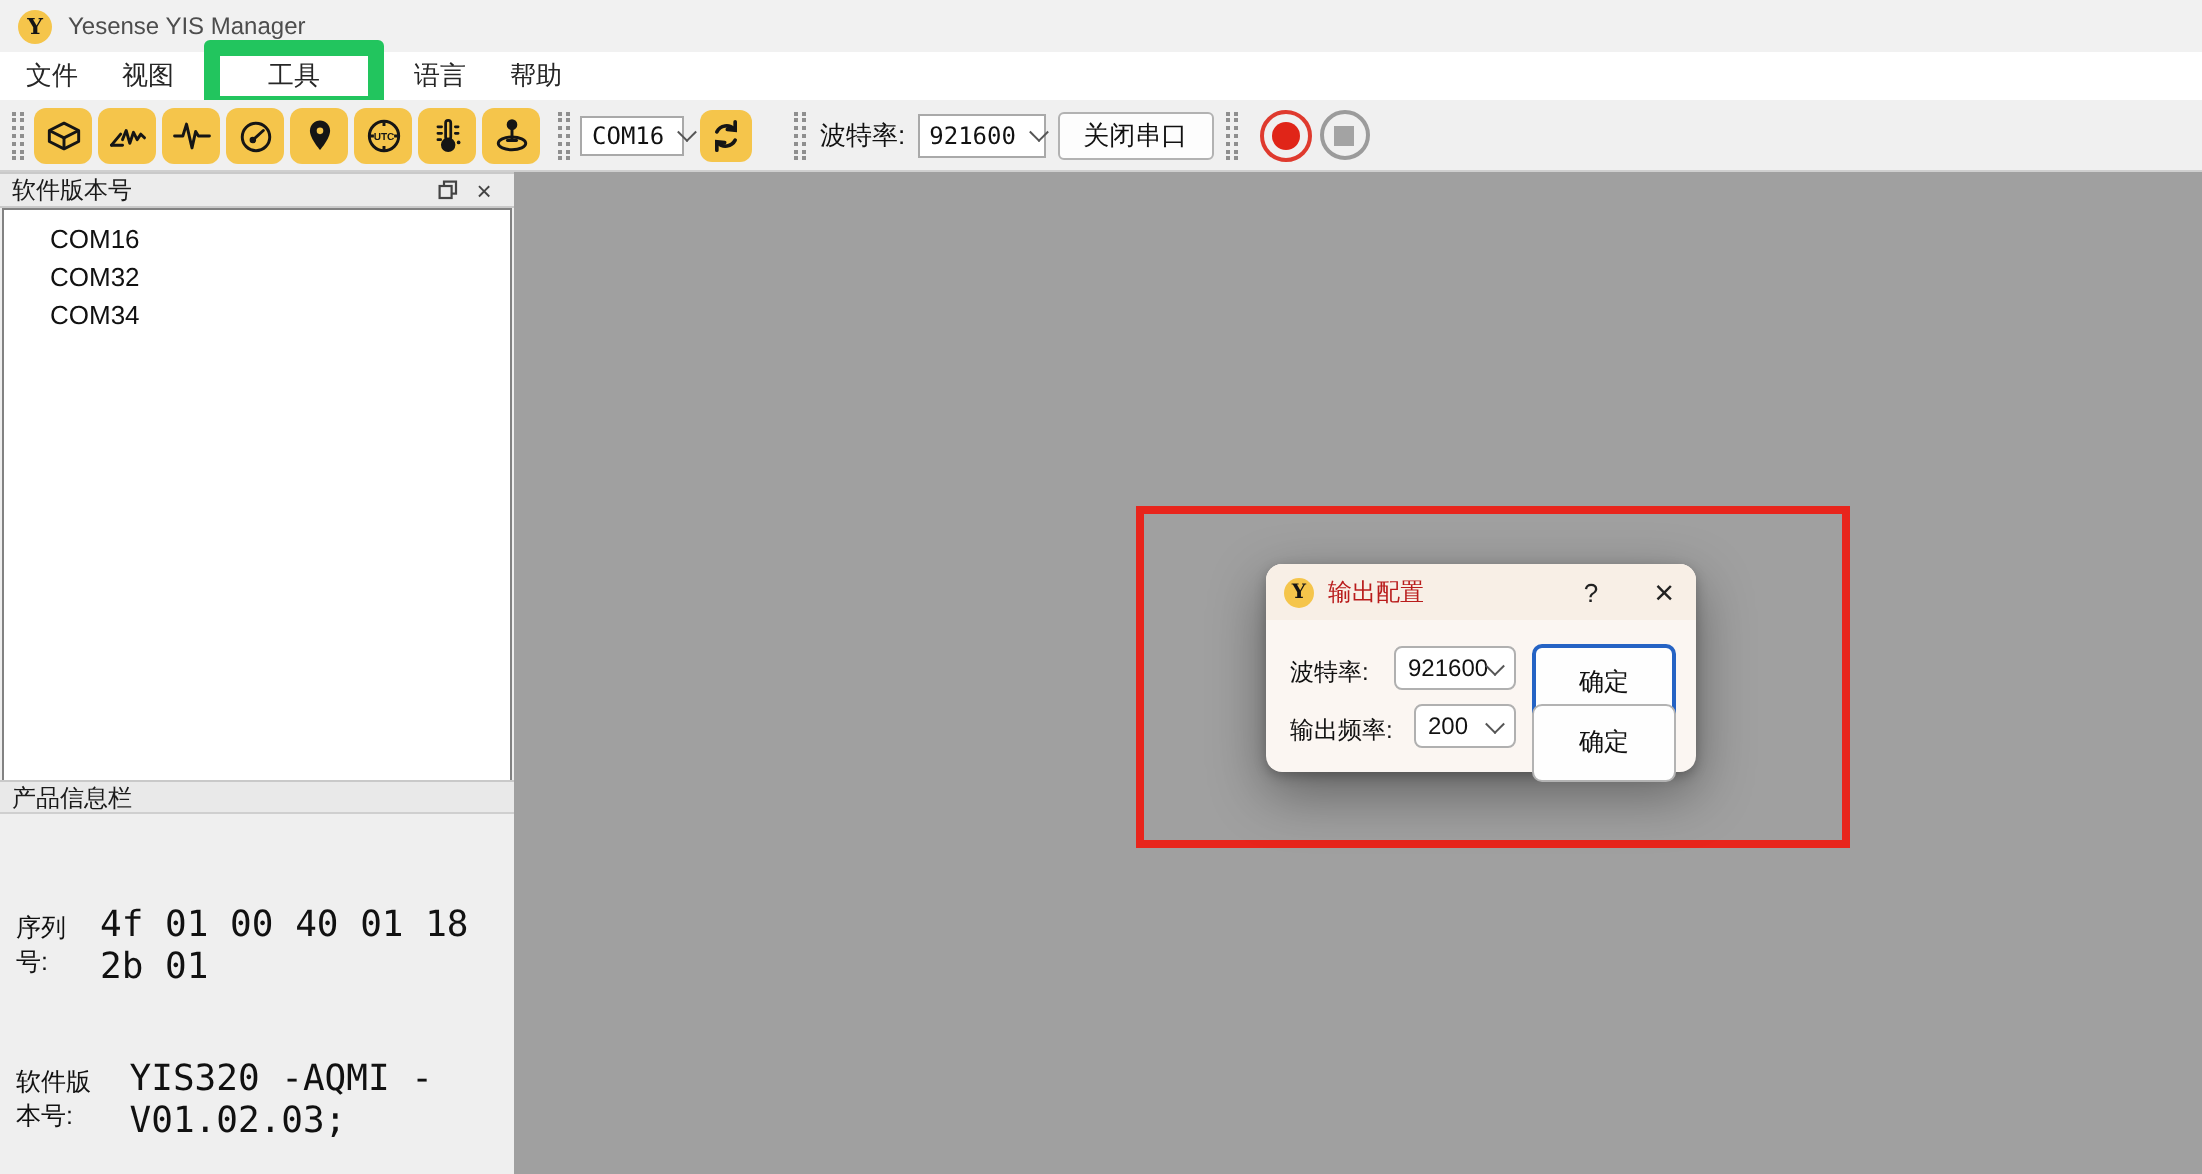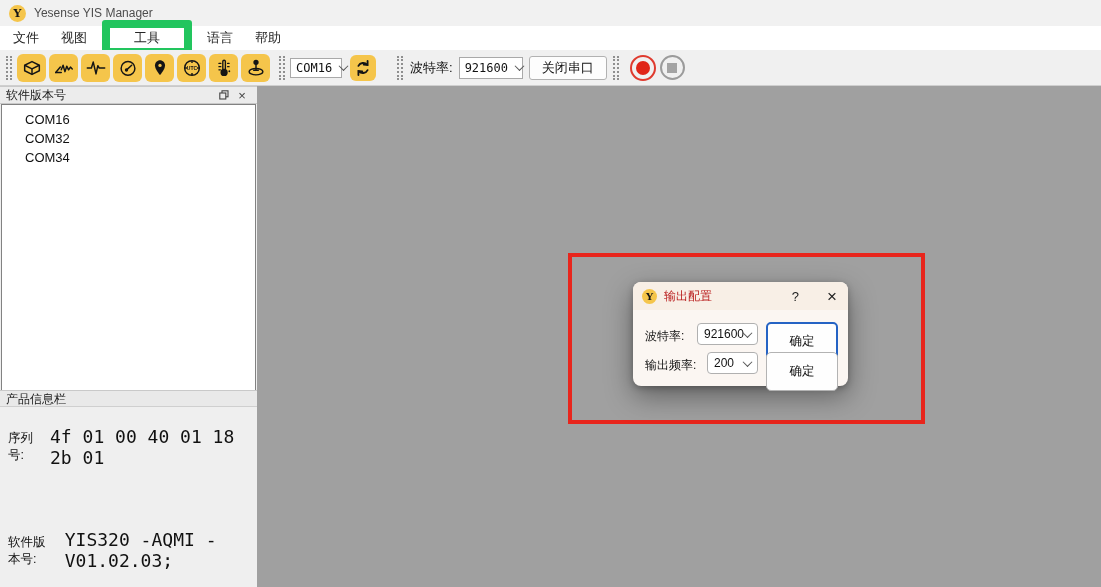--- a/index.html
+++ b/index.html
@@ -192,21 +192,21 @@
 
 
       <div class="port-item">COM34</div>
 
     </div>
 
   <div class="info-header">
     <span>产品信息栏</span>
   </div>
 
-  <div class="info-row" style="top:340px;align-items:center;">
+  <div class="info-row" style="top:366px;">
     <span class="info-label">序列号:</span>
     <span class="info-value">4f 01 00 40 01 18 2b 01</span>
   </div>
   <div class="info-row" style="top:443px;">
     <span class="info-label">软件版本号:</span>
     <span class="info-value">YIS320 -AQMI -V01.02.03;</span>
   </div>
 </div>
 
 <div class="main-area">

